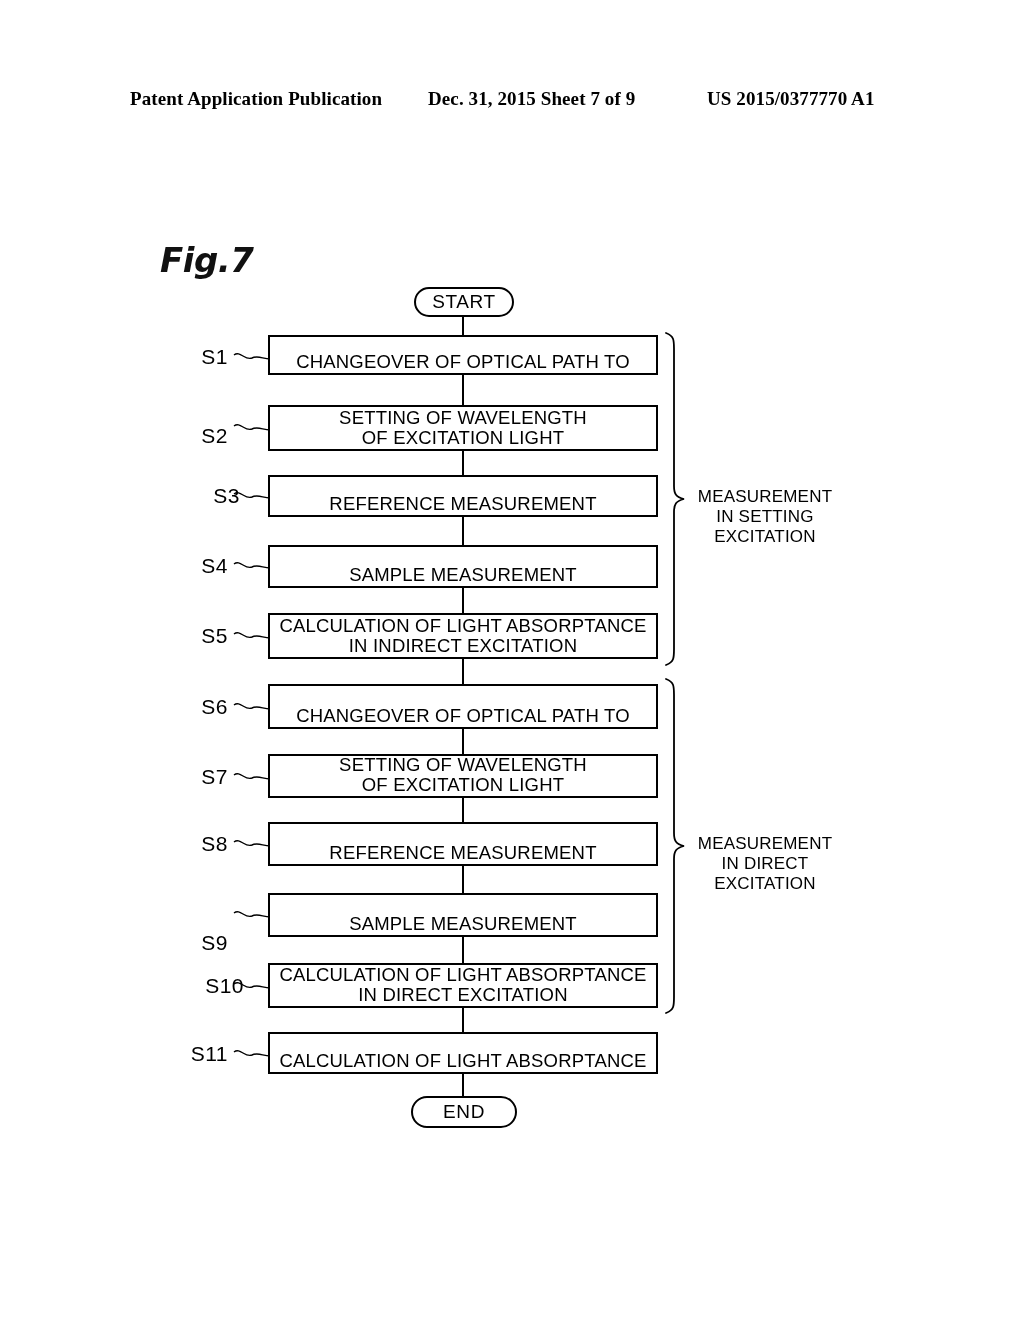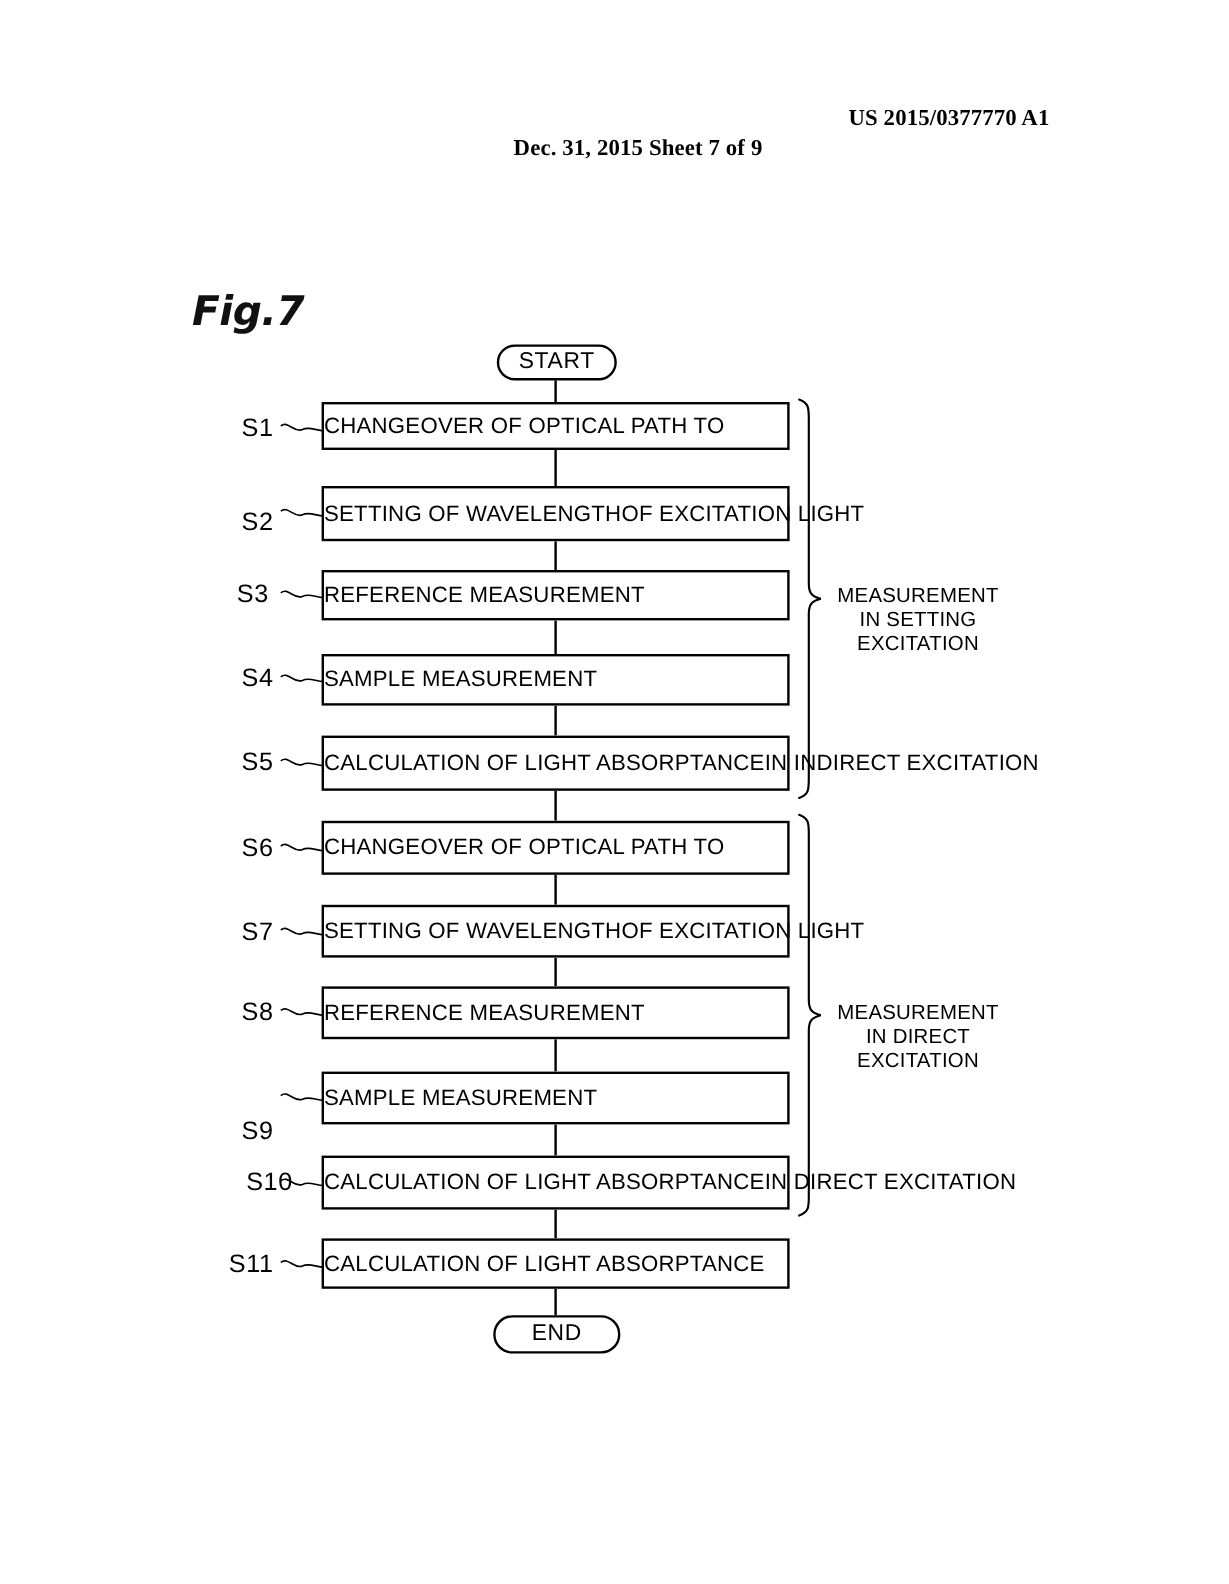--- a/index.html
+++ b/index.html
@@ -33,21 +33,20 @@
     position: absolute;
     left: 130px;
     top: 0;
     white-space: nowrap;
   }
   #page-header .hdr-mid {
     position: absolute;
     left: 428px;
     top: 0;
     white-space: nowrap;
-    margin-top: 25px;
   }
   #page-header .hdr-right {
     position: absolute;
     left: 707px;
     top: 0;
     white-space: nowrap;
   }
 
   
   #fig-label {
@@ -85,22 +84,23 @@
     box-sizing: border-box;
   }
 
   
   .proc-box {
     position: absolute;
     border: 2px solid #000;
     background: #fff;
     box-sizing: border-box;
     display: flex;
+    flex-direction: column;
     align-items: center;
-    justify-content: flex-start;
+    justify-content: flex-end;
     text-align: center;
     font-size: 18.5px;
     line-height: 1.12;
     letter-spacing: 0.2px;
     white-space: nowrap;
   }
   .proc-box .ln { display: block; }
 
   
   .connector {
@@ -132,20 +132,21 @@
     line-height: 1.18;
     letter-spacing: 0.2px;
     white-space: nowrap;
     text-align: center;
   }
 </style>
 </head>
 <body>
 
 <div id="page-header">
+  <span class="hdr-left">Patent Application Publication</span>
   <span class="hdr-mid">Dec. 31, 2015  Sheet 7 of 9</span>
   <span class="hdr-right">US 2015/0377770 A1</span>
 </div>
 
 <div id="fig-label">Fig.7</div>
 
 <div id="flowchart">
 
   <div class="terminator" id="node-start" style="left:414px; top:287px; width:100px; height:30px;">
     <span>START</span>
@@ -177,21 +178,21 @@
     <span class="ln">OF EXCITATION LIGHT</span>
   </div>
   <div class="step-id" style="left:192px; top:424px; width:36px;">S2</div>
   <svg class="leader" style="left:233px; top:421px; width:38px;" viewBox="0 0 38 14" preserveAspectRatio="none">
     <path d="M1 5 C 7 0, 12 11, 19 8 C 25 5, 30 9, 37 9" fill="none" stroke="#000" stroke-width="1.4"></path>
   </svg>
 
   <div class="proc-box" style="left:268px; top:475px; width:390px; height:42px;">
     <span class="ln">REFERENCE MEASUREMENT</span>
   </div>
-  <div class="step-id" style="left:188px; top:484px; width:36px;">S3</div>
+  <div class="step-id" style="left:204px; top:484px; width:36px;">S3</div>
   <svg class="leader" style="left:233px; top:489px; width:38px;" viewBox="0 0 38 14" preserveAspectRatio="none">
     <path d="M1 5 C 7 0, 12 11, 19 8 C 25 5, 30 9, 37 9" fill="none" stroke="#000" stroke-width="1.4"></path>
   </svg>
 
   <div class="proc-box" style="left:268px; top:545px; width:390px; height:43px;">
     <span class="ln">SAMPLE MEASUREMENT</span>
   </div>
   <div class="step-id" style="left:192px; top:554px; width:36px;">S4</div>
   <svg class="leader" style="left:233px; top:559px; width:38px;" viewBox="0 0 38 14" preserveAspectRatio="none">
     <path d="M1 5 C 7 0, 12 11, 19 8 C 25 5, 30 9, 37 9" fill="none" stroke="#000" stroke-width="1.4"></path>

